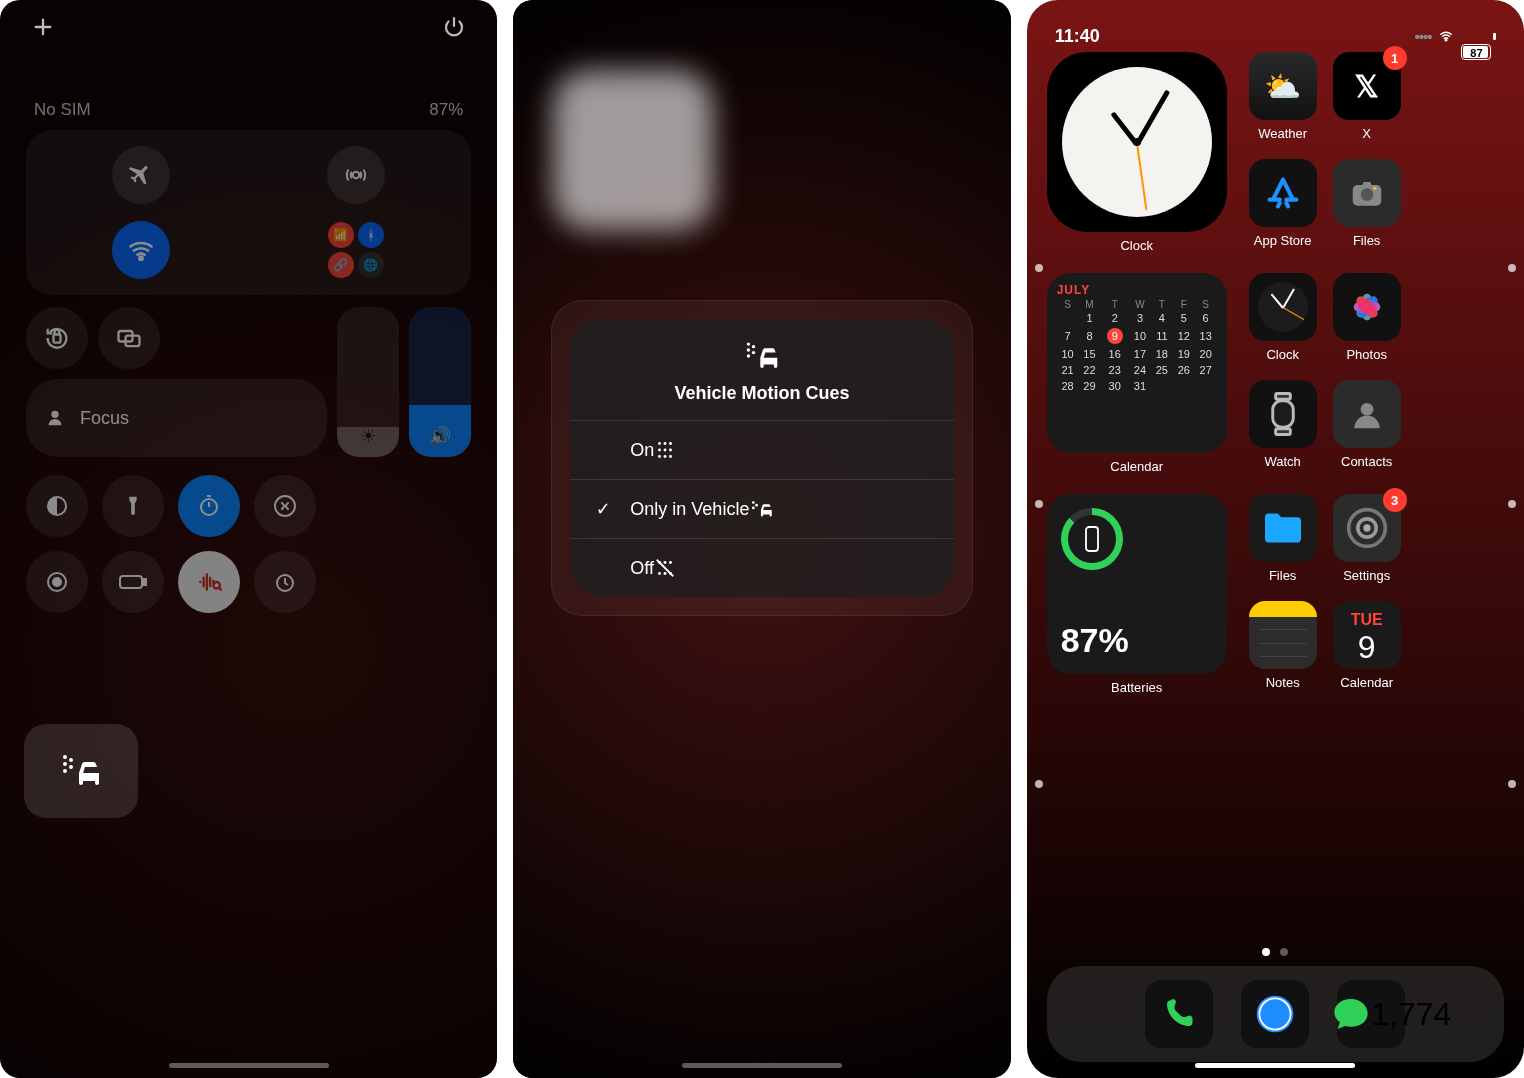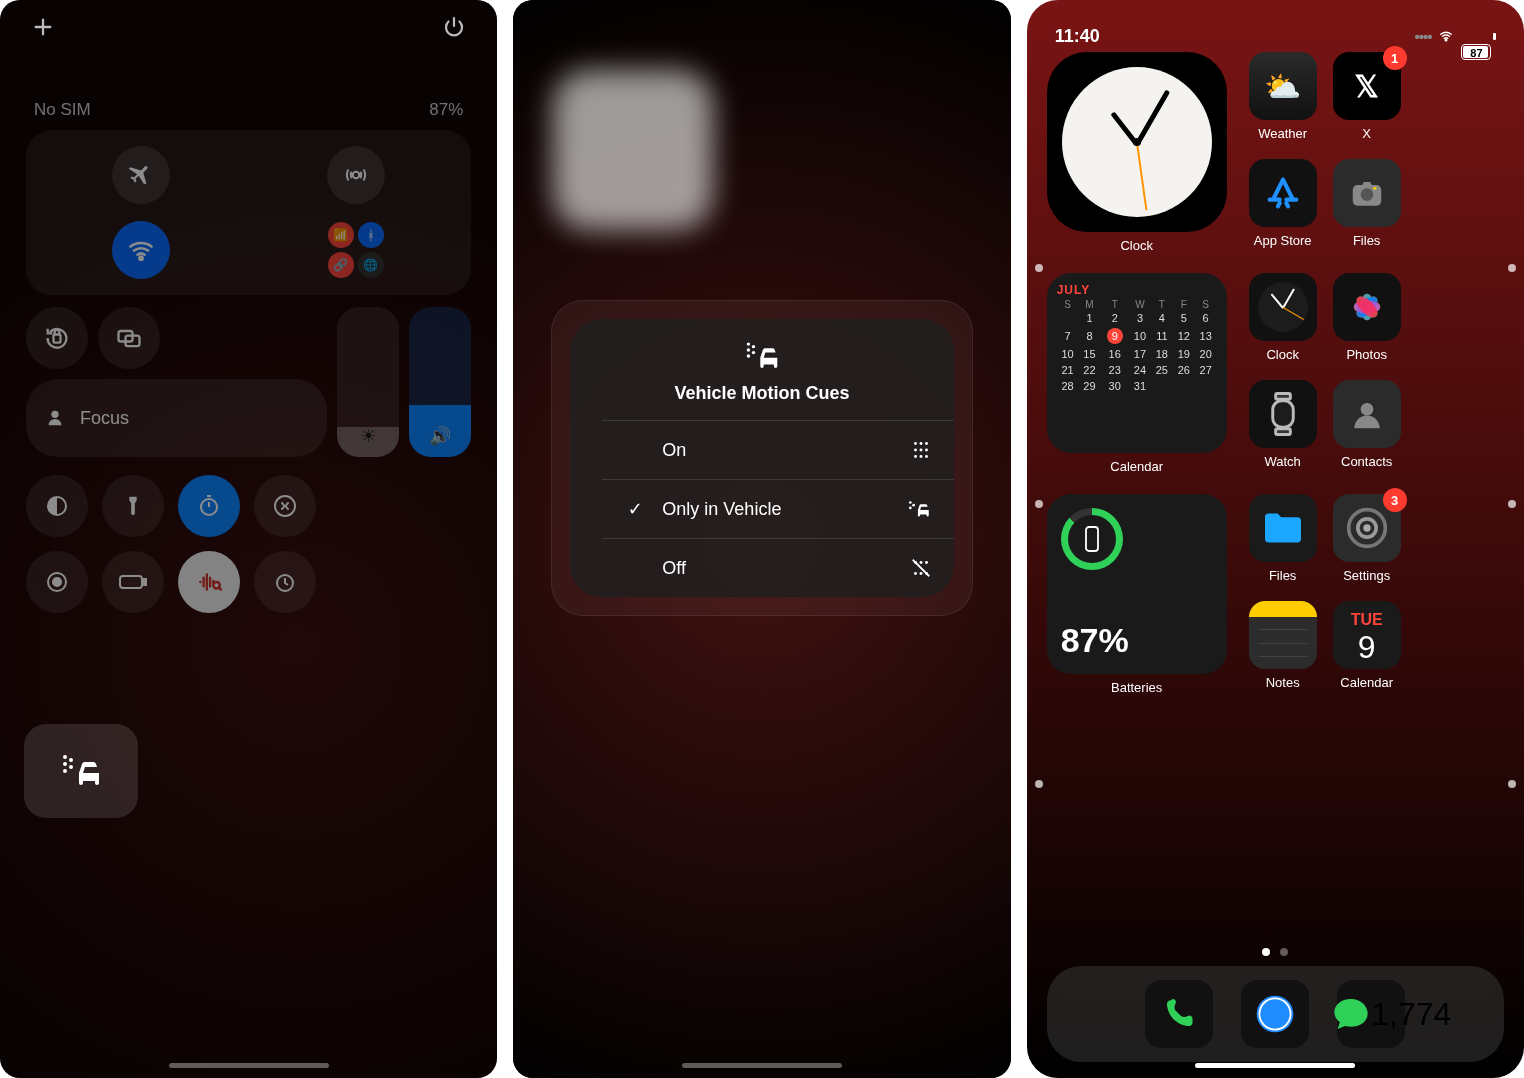--- a/index.html
+++ b/index.html
@@ -41,21 +41,21 @@
   .motion-tile{ position:absolute; left:24px; bottom:260px; width:114px;height:94px; background:rgba(255,255,255,0.12); border-radius:22px; display:flex;align-items:center;justify-content:center;}
   .home-ind{ position:absolute; bottom:10px; left:50%; transform:translateX(-50%); width:160px;height:5px;background:rgba(255,255,255,0.55); border-radius:3px;}
   .panel1 .home-ind, .panel2 .home-ind{ background:rgba(255,255,255,0.35);}
   
   
   .panel2-blur{position:absolute;inset:0;background:radial-gradient(circle at 50% 50%, rgba(80,20,20,0.8), rgba(0,0,0,0.9));}
   .sheet-outer{position:absolute;left:38px;right:38px;top:300px; padding:18px; border-radius:32px; background:rgba(120,80,80,0.18); border:1px solid rgba(255,255,255,0.08);}
   .sheet{ background:rgba(30,30,30,0.82); border-radius:32px; padding:20px 0 0 0; color:#fff;}
   .sheet .hdr{display:flex;flex-direction:column;align-items:center;gap:10px;padding-bottom:16px;}
   .sheet .hdr .title{font-size:18px;font-weight:600;}
-  .sheet .opt{display:flex;align-items:center;justify-content:space-between;padding:18px 22px;border-top:1px solid rgba(255,255,255,0.12); font-size:18px;margin-left:32px;}
+  .sheet .opt{display:flex;align-items:center;padding:18px 22px;border-top:1px solid rgba(255,255,255,0.12); font-size:18px;}
   .sheet .opt .l{display:flex;align-items:center;gap:16px; min-width:0;}
   .sheet .opt .chk{width:22px;display:flex;justify-content:center;}
   .blurclock{position:absolute;top:70px;left:40px;width:160px;height:160px;border-radius:36px;background:rgba(255,255,255,0.6);filter:blur(14px);}
   
   
   .panel3{ background:linear-gradient(#7a1414, #320808 60%, #000 100%); position:relative;}
   .sbar{position:absolute;top:12px;left:0;right:0;display:flex;justify-content:space-between;padding:0 28px;color:#fff;font-weight:600;font-size:18px;align-items:center;}
   .sbar .right{display:flex;align-items:center;gap:6px;font-size:15px;}
   .batt{display:flex;align-items:center;gap:2px;}
   .batt .bod{width:30px;height:16px;border:1.8px solid #fff;border-radius:4px;position:relative;margin-top:32px;}

